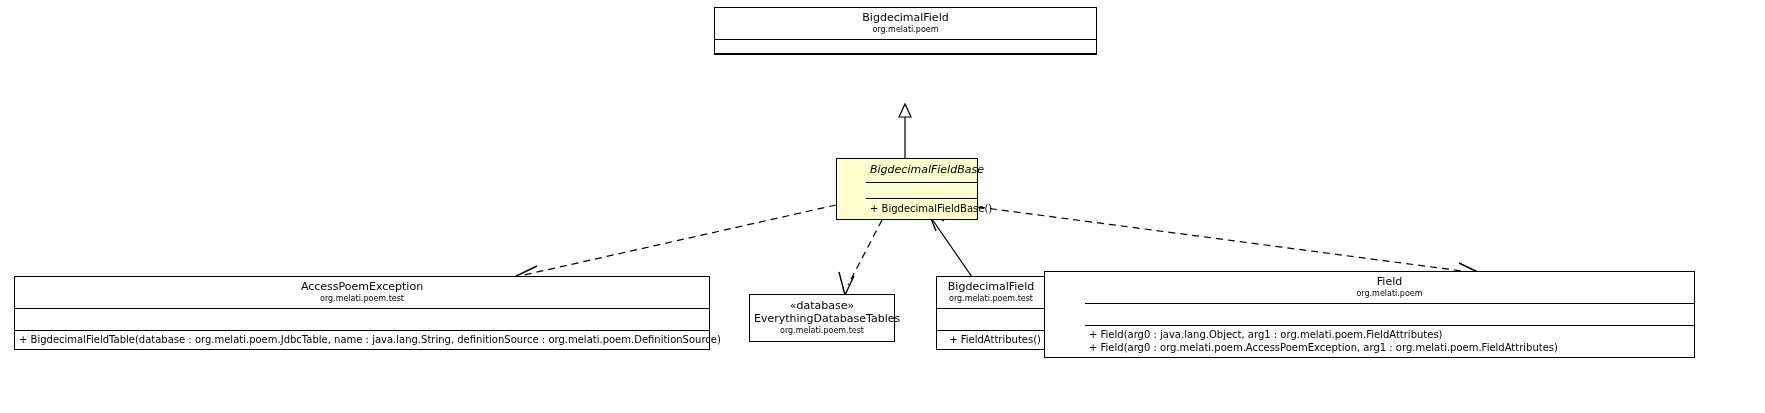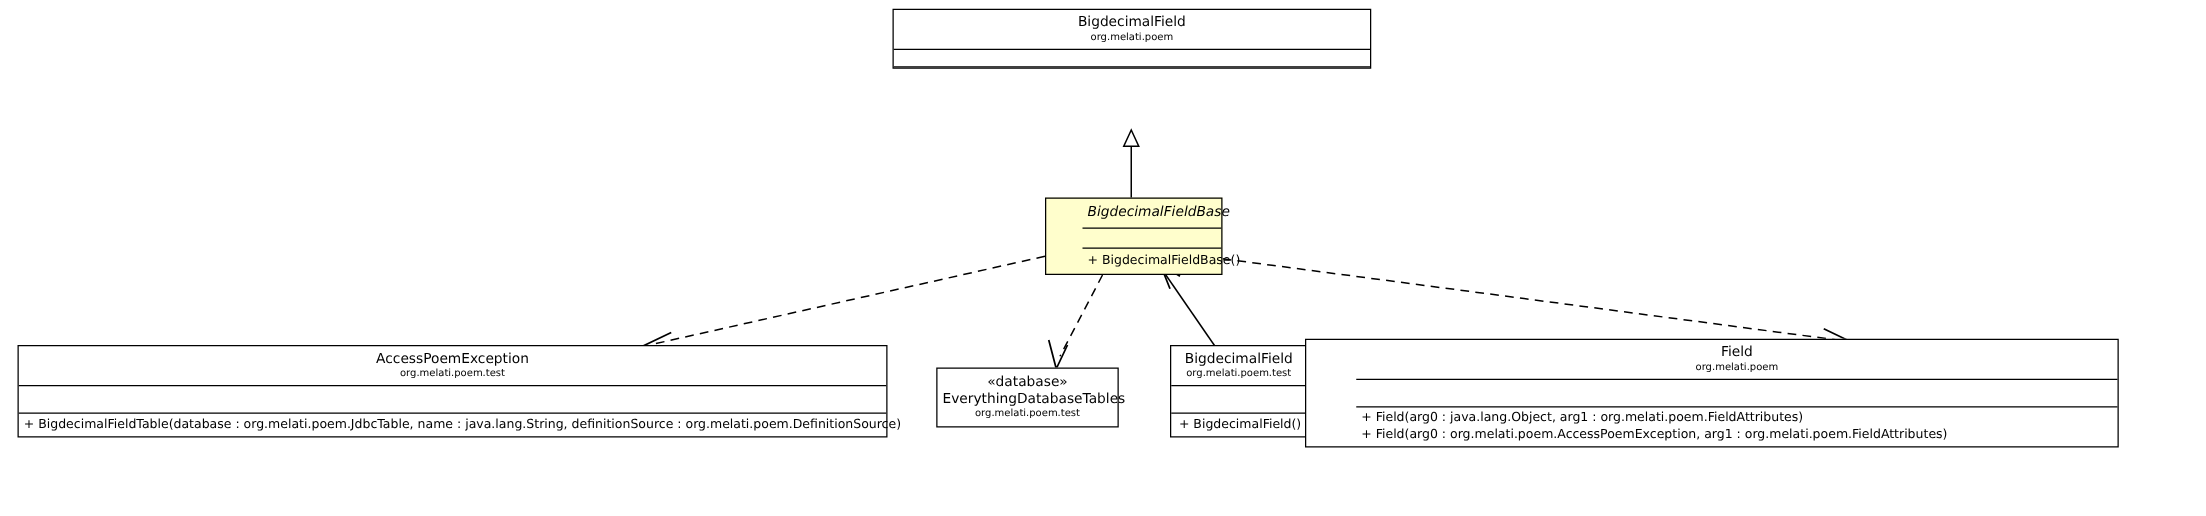--- a/index.html
+++ b/index.html
@@ -154,21 +154,21 @@
     </div>
   </div>
 
   <div class="uml-class" style="left:936px; top:276px; width:110px;">
     <div class="compartment title-comp">
       <div class="cls-name">BigdecimalField</div>
       <div class="cls-pkg">org.melati.poem.test</div>
     </div>
     <div class="compartment attr-comp" style="height:22px;"></div>
     <div class="compartment ops-comp last">
-      <div class="op-line center">+ BigdecimalField()</div>
+      <div class="op-line center">+ FieldAttributes()</div>
     </div>
   </div>
 
   <div class="uml-class" style="left:1044px; top:271px; width:651px;padding-left:40px;">
     <div class="compartment title-comp">
       <div class="cls-name">Field</div>
       <div class="cls-pkg">org.melati.poem</div>
     </div>
     <div class="compartment attr-comp" style="height:22px;"></div>
     <div class="compartment ops-comp last">

